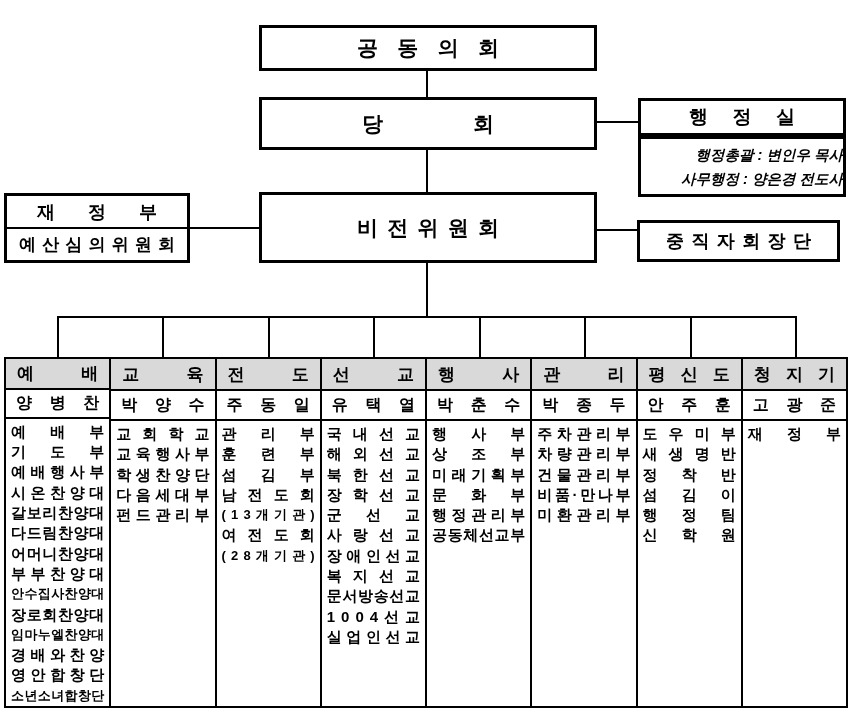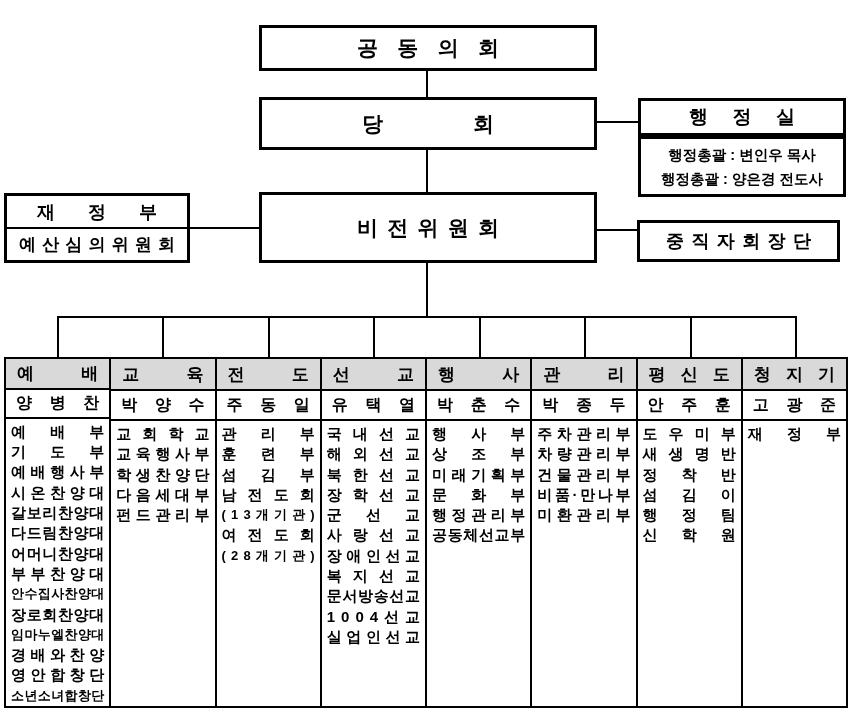--- a/index.html
+++ b/index.html
@@ -17,21 +17,21 @@
   
   #assembly-box{left:259px;top:25px;width:338px;height:46px;font-size:21px;}
   #assembly-box .lbl{padding:0 95px;}
   #session-box{left:259px;top:97px;width:338px;height:53px;font-size:21px;}
   #session-box .lbl{padding:0 100px;}
   #vision-box{left:259px;top:192px;width:338px;height:71px;font-size:21px;}
   #vision-box .lbl{padding:0 95px;}
   #admin-title-box{left:638px;top:98px;width:208px;height:38px;font-size:19px;}
   #admin-title-box .lbl{padding:0 48px;}
   #admin-info-box{left:638px;top:136px;width:208px;height:61px;flex-direction:column;justify-content:center;font-size:14.5px;}
-  #admin-info-box .staff-line{line-height:24px;text-align:center;width:100%;}
+  #admin-info-box .staff-line{line-height:24px;text-align:right;width:100%;font-style:italic;}
   #finance-box{left:4px;top:193px;width:186px;height:70px;flex-direction:column;padding:0;}
   #finance-title{height:34px;border-bottom:2px solid #000;font-size:18px;padding:0 30px;}
   #finance-sub{height:32px;font-size:17px;padding:0 12px;}
   #elders-box{left:637px;top:220px;width:203px;height:42px;font-size:18px;}
   #elders-box .lbl{padding:0 26px;}
   
   #departments-table{
     position:absolute;left:4px;top:357px;width:844px;height:351px;
     box-sizing:border-box;border:2px solid #000;display:flex;background:#fff;
   }
@@ -68,21 +68,21 @@
 
   <div class="box" id="admin-title-box">
     <span class="lbl" data-spread="">
         <span>행</span>
         <span>정</span>
         <span>실</span>
       </span>
   </div>
   <div class="box" id="admin-info-box">
     <div class="staff-line">행정총괄 : 변인우 목사</div>
-    <div class="staff-line">행정총괄 : 양은경 전도사</div>
+    <div class="staff-line">사무행정 : 양은경 전도사</div>
   </div>
 
   <div class="box" id="finance-box">
     <div id="finance-title" data-spread="">
         <span>재</span>
         <span>정</span>
         <span>부</span>
       </div>
     <div id="finance-sub" data-spread="">
         <span>예</span>

